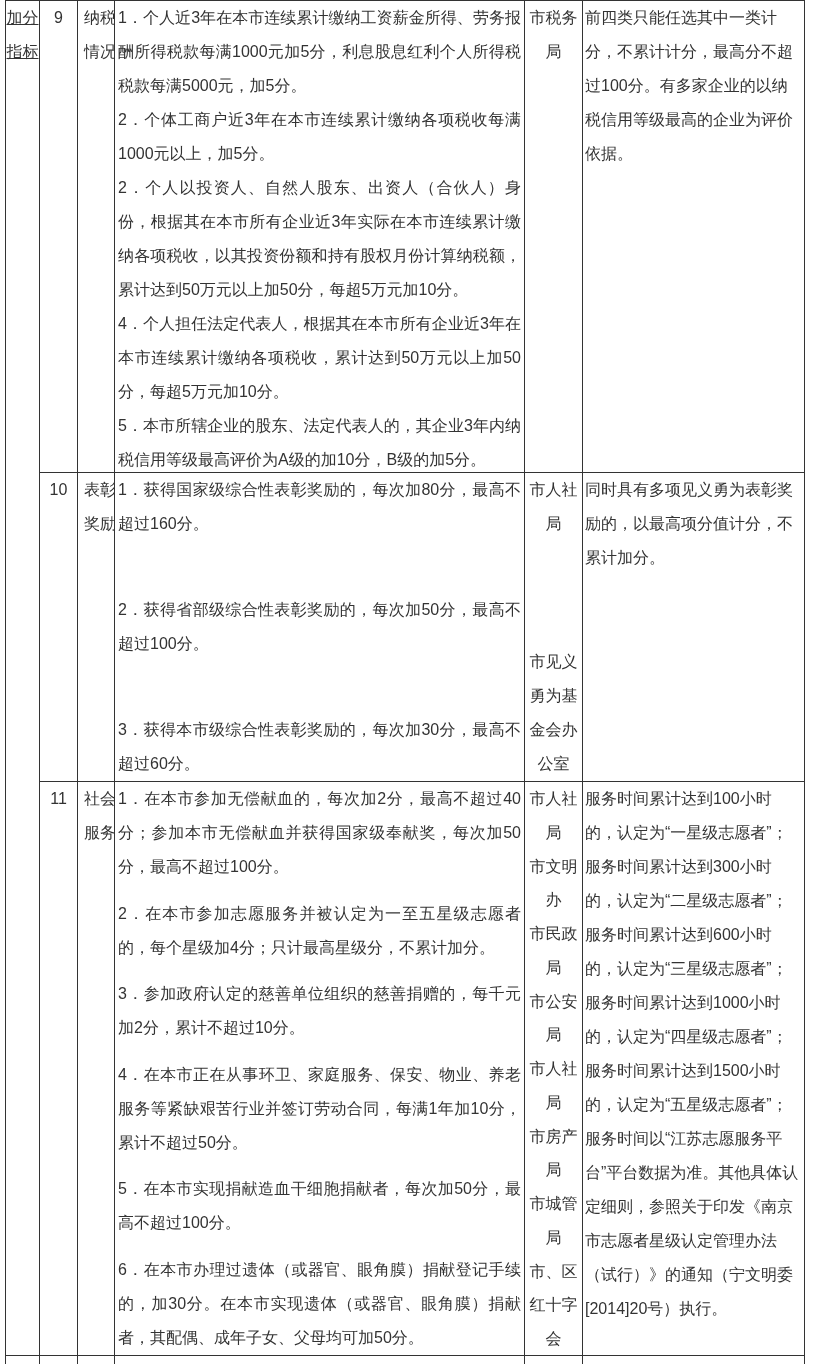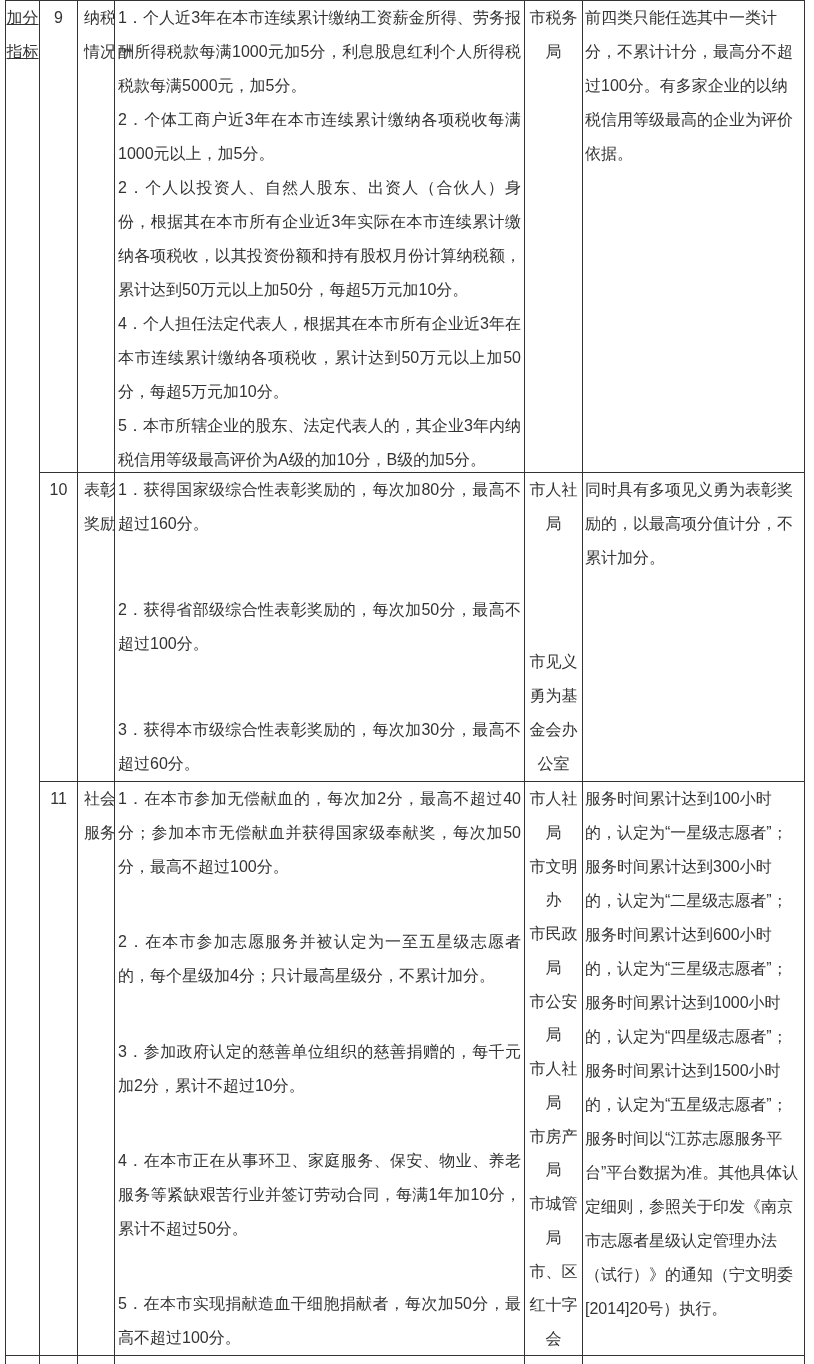--- a/index.html
+++ b/index.html
@@ -96,20 +96,21 @@
   </div>
   <div class="cell c-cat">
     <div class="cat-label">社会服务</div>
   </div>
   <div class="cell c-crit">
     <p>1．在本市参加无偿献血的，每次加2分，最高不超过40分；参加本市无偿献血并获得国家级奉献奖，每次加50分，最高不超过100分。</p>
     <p>2．在本市参加志愿服务并被认定为一至五星级志愿者的，每个星级加4分；只计最高星级分，不累计加分。</p>
     <p>3．参加政府认定的慈善单位组织的慈善捐赠的，每千元加2分，累计不超过10分。</p>
     <p>4．在本市正在从事环卫、家庭服务、保安、物业、养老服务等紧缺艰苦行业并签订劳动合同，每满1年加10分，累计不超过50分。</p>
     <p>5．在本市实现捐献造血干细胞捐献者，每次加50分，最高不超过100分。</p>
+    <p>6．在本市办理过遗体（或器官、眼角膜）捐献登记手续的，加30分。在本市实现遗体（或器官、眼角膜）捐献者，其配偶、成年子女、父母均可加50分。</p>
   </div>
   <div class="cell c-dept c-dept-tight">
     <div class="dept">市人社局</div>
     <div class="dept">市文明办</div>
     <div class="dept">市民政局</div>
     <div class="dept">市公安局</div>
     <div class="dept">市人社局</div>
     <div class="dept">市房产局</div>
     <div class="dept">市城管局</div>
     <div class="dept">市、区红十字会</div>

